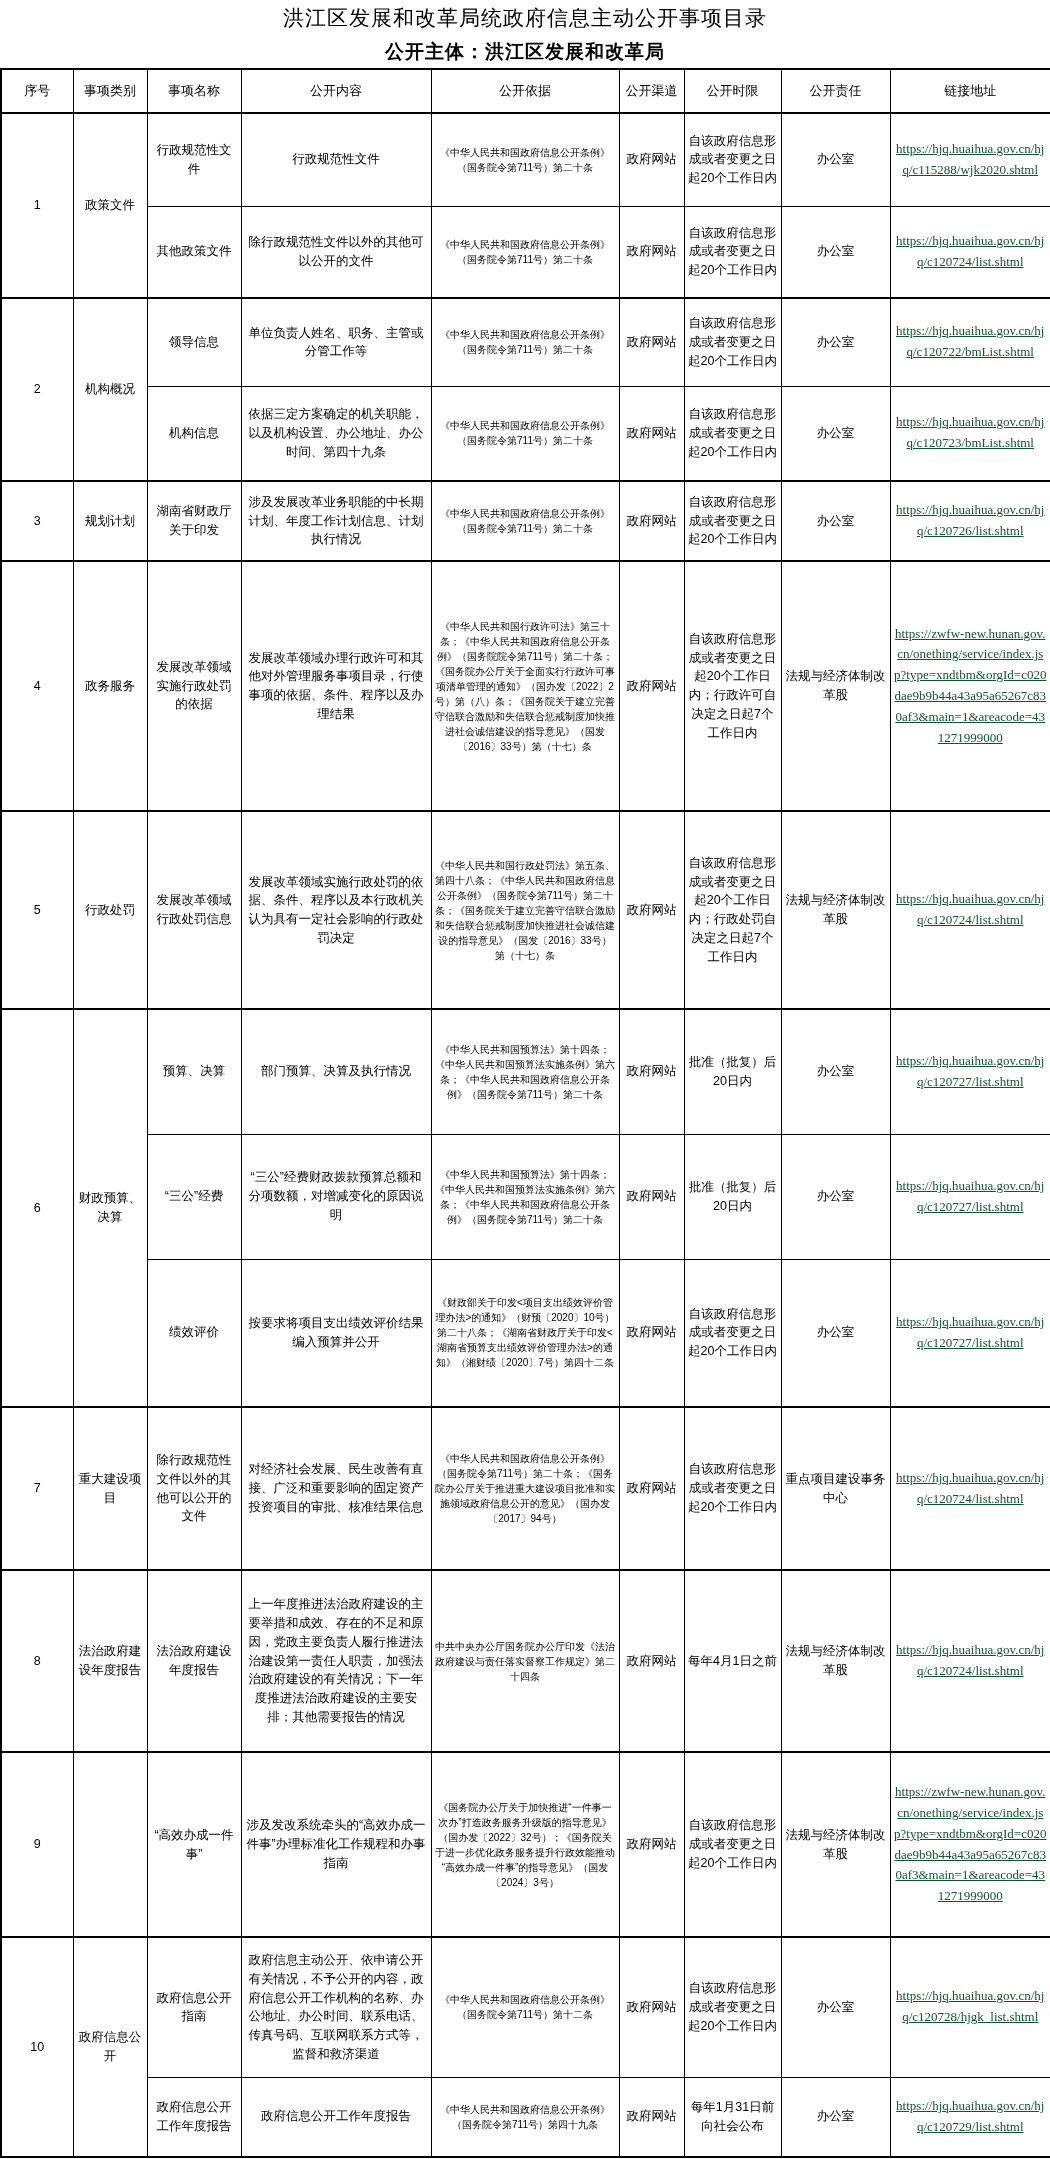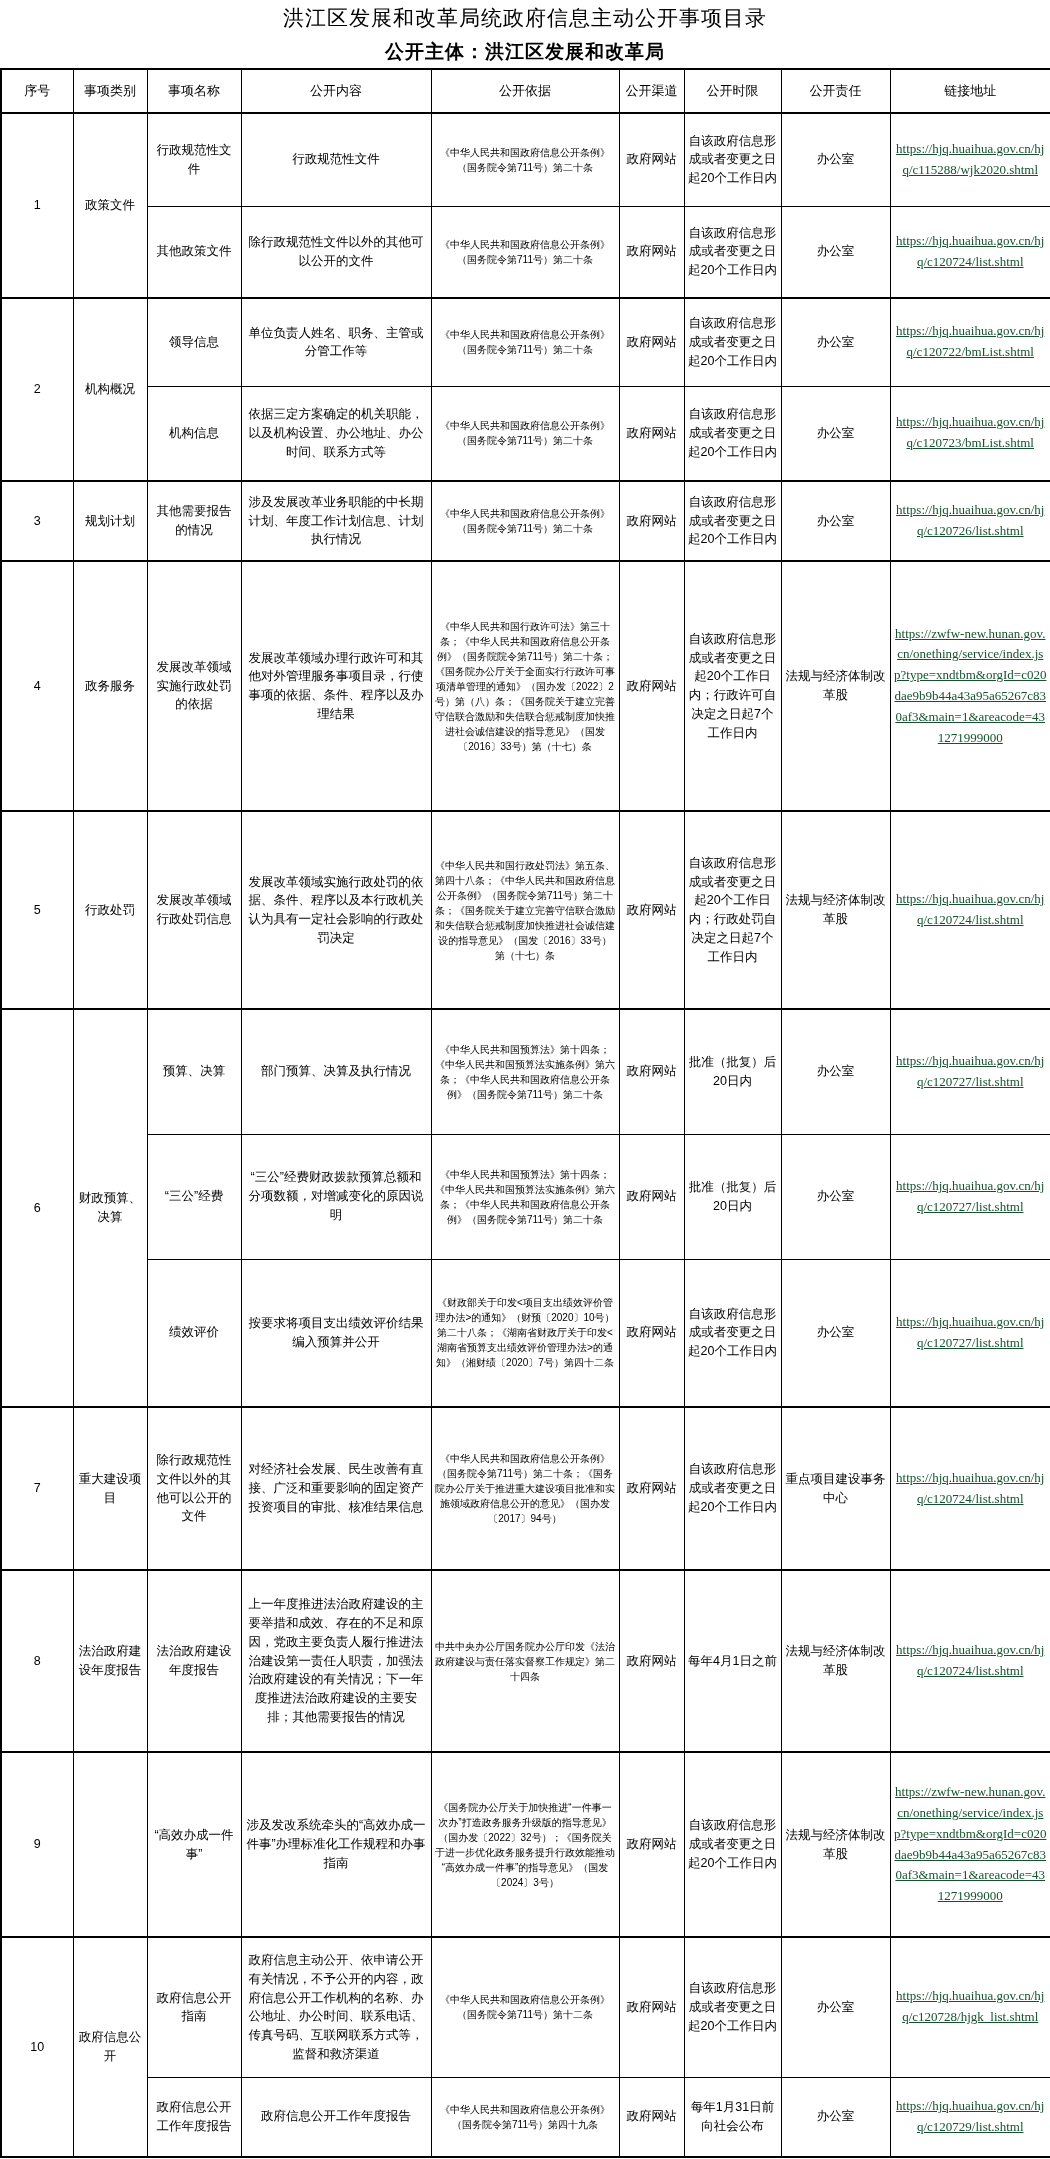--- a/index.html
+++ b/index.html
@@ -78,31 +78,31 @@
       <td class="c-name">领导信息</td>
       <td class="c-content">单位负责人姓名、职务、主管或分管工作等</td>
       <td class="c-basis">《中华人民共和国政府信息公开条例》（国务院令第711号）第二十条</td>
       <td class="c-channel">政府网站</td>
       <td class="c-time">自该政府信息形成或者变更之日起20个工作日内</td>
       <td class="c-resp">办公室</td>
       <td class="c-link"><a class="url">https://hjq.huaihua.gov.cn/hjq/c120722/bmList.shtml</a></td>
     </tr>
     <tr style="height:95px">
       <td class="c-name">机构信息</td>
-      <td class="c-content">依据三定方案确定的机关职能，以及机构设置、办公地址、办公时间、联系方式等</td>
+      <td class="c-content">依据三定方案确定的机关职能，以及机构设置、办公地址、办公时间、第四十九条</td>
       <td class="c-basis">《中华人民共和国政府信息公开条例》（国务院令第711号）第二十条</td>
       <td class="c-channel">政府网站</td>
       <td class="c-time">自该政府信息形成或者变更之日起20个工作日内</td>
       <td class="c-resp">办公室</td>
       <td class="c-link"><a class="url">https://hjq.huaihua.gov.cn/hjq/c120723/bmList.shtml</a></td>
     </tr>
     <tr class="g" style="height:80px">
       <td class="c-no">3</td>
       <td class="c-cat">规划计划</td>
-      <td class="c-name">其他需要报告的情况</td>
+      <td class="c-name">湖南省财政厅关于印发</td>
       <td class="c-content">涉及发展改革业务职能的中长期计划、年度工作计划信息、计划执行情况</td>
       <td class="c-basis">《中华人民共和国政府信息公开条例》（国务院令第711号）第二十条</td>
       <td class="c-channel">政府网站</td>
       <td class="c-time">自该政府信息形成或者变更之日起20个工作日内</td>
       <td class="c-resp">办公室</td>
       <td class="c-link"><a class="url">https://hjq.huaihua.gov.cn/hjq/c120726/list.shtml</a></td>
     </tr>
     <tr class="g" style="height:250px">
       <td class="c-no">4</td>
       <td class="c-cat">政务服务</td>

